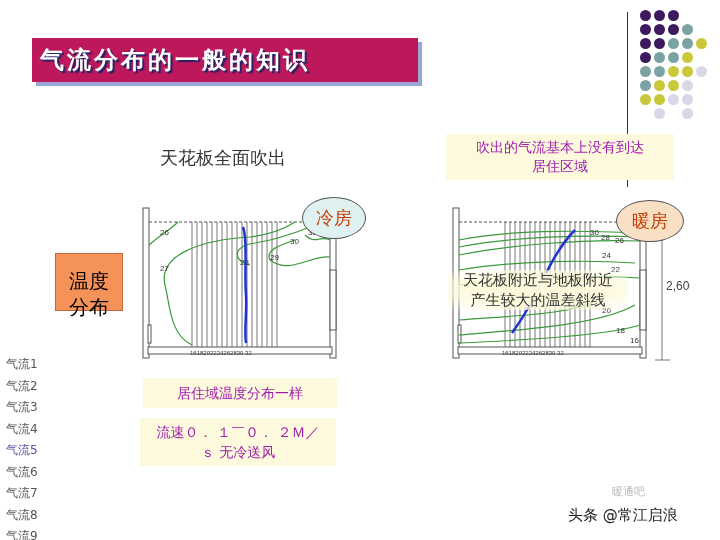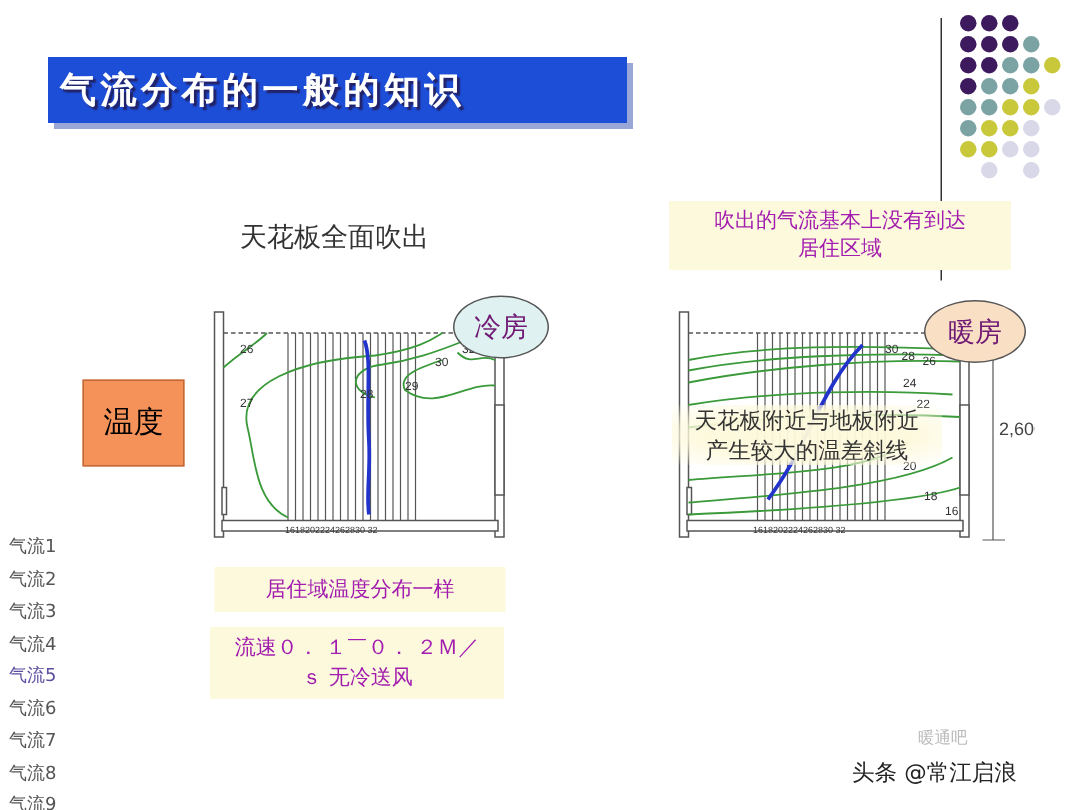--- a/index.html
+++ b/index.html
@@ -1,21 +1,21 @@
 <!DOCTYPE html>
 <html><head>
 <meta charset="utf-8">
 <style>
   * { margin: 0; padding: 0; box-sizing: border-box; }
   html, body { width: 720px; height: 540px; background: #ffffff; overflow: hidden; }
   body { position: relative; font-family: "DejaVu Sans", "Liberation Sans", sans-serif; color: #333; }
 
   .title-bar {
     position: absolute; left: 32px; top: 38px; width: 386px; height: 44px;
-    background: #1d4ed8;
+    background: #be185d;
     box-shadow: 4px 4px 0 #9aa6d6;
     display: flex; align-items: center; padding-left: 8px;
   }
   .title-bar span {
     color: #ffffff; font-size: 24px; font-weight: bold; letter-spacing: 3px;
     text-shadow: 2px 2px 1px #222266;
   }
 
   .vline { position: absolute; left: 627px; top: 12px; width: 1px; height: 175px; background: #333; }
   .dots { position: absolute; left: 640px; top: 10px; }
@@ -38,21 +38,21 @@
   }
 
   .side-nav { position: absolute; left: 6px; top: 354px; }
   .side-nav div { font-size: 12px; height: 21.5px; line-height: 21.5px; color: #555; cursor: pointer; }
   .side-nav div.active { color: #5a4fa0; }
 
   .diagram { position: absolute; }
   .bubble {
     position: absolute; border-radius: 50%; border: 1px solid #555;
     display: flex; align-items: center; justify-content: center;
-    font-size: 18px; color: #701a75;
+    font-size: 18px; color: #c2410c;
   }
   .bubble-cool { left: 302px; top: 197px; width: 64px; height: 42px; background: #dff1f1; }
   .bubble-warm { left: 616px; top: 200px; width: 68px; height: 42px; background: #f9e0c4; }
 
   .overlay-text {
     position: absolute; left: 448px; top: 270px; width: 180px; text-align: center;
     font-size: 15px; line-height: 20px; color: #333;
     background: radial-gradient(ellipse at center, rgba(253,249,220,0.95) 55%, rgba(253,249,220,0) 100%);
   }
 
@@ -107,20 +107,21 @@
 
 <div class="heading-left">天花板全面吹出</div>
 
 <div class="note-box note-top">
   <div>吹出的气流基本上没有到达</div>
   <div>居住区域</div>
 </div>
 
 <div class="temp-label">
   <div>温度</div>
+  <div>分布</div>
 </div>
 
 <svg class="diagram" style="left:140px;top:205px;" width="210" height="160" viewBox="0 0 210 160">
 
   <rect x="3" y="3" width="6" height="150" fill="#fff" stroke="#555"></rect>
   <rect x="190" y="3" width="6" height="150" fill="#fff" stroke="#555"></rect>
   <rect x="190" y="65" width="6" height="60" fill="#fff" stroke="#555"></rect>
   <rect x="8" y="142" width="184" height="7" fill="#fff" stroke="#555"></rect>
   <rect x="8" y="120" width="3" height="18" fill="#fff" stroke="#555"></rect>
   <line x1="9" y1="17" x2="190" y2="17" stroke="#555" stroke-dasharray="3,2"></line>

